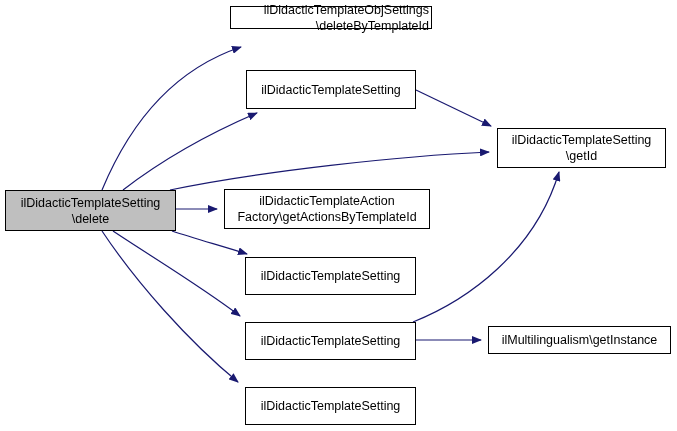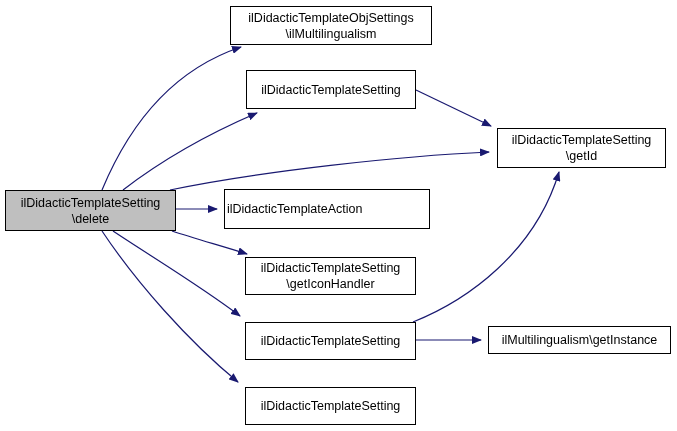--- a/index.html
+++ b/index.html
@@ -45,21 +45,21 @@
     justify-content: center;
     text-align: center;
     white-space: nowrap;
     cursor: pointer;
     padding: 1px 2px;
   }
   .node.highlight {
     background: #bfbfbf;
   }
   .node.left-align {
-    align-items: flex-start;
+    align-items: center;
     text-align: left;
   }
   .node span {
     display: block;
   }
 </style>
 </head>
 <body>
 
 <div class="canvas">
@@ -80,41 +80,41 @@
     <path class="edge" d="M 416 90 L 491 126" marker-end="url(#arrowhead)"></path>
     <path class="edge" d="M 413 322 C 468 300, 535 252, 559 172" marker-end="url(#arrowhead)"></path>
     <path class="edge" d="M 416 340 L 481 340" marker-end="url(#arrowhead)"></path>
   </svg>
 
   <div class="node highlight" style="left:5px; top:190px; width:171px; height:41px;">
     <span>ilDidacticTemplateSetting</span>
     <span>\delete</span>
   </div>
 
-  <div class="node" style="left:230px; top:6px; width:202px; height:39px;">
+  <div class="node" style="left:230px; top:6px; width:202px; height:23px;align-items:flex-end;">
     <span>ilDidacticTemplateObjSettings</span>
-    <span>\ilMultilingualism</span>
+    <span>\deleteByTemplateId</span>
   </div>
 
   <div class="node" style="left:246px; top:70px; width:170px; height:39px;">
     <span>ilDidacticTemplateSetting</span>
   </div>
 
   <div class="node" style="left:497px; top:128px; width:169px; height:40px;">
     <span>ilDidacticTemplateSetting</span>
     <span>\getId</span>
   </div>
 
   <div class="node left-align" style="left:224px; top:189px; width:206px; height:40px;">
     <span>ilDidacticTemplateAction</span>
+    <span>Factory\getActionsByTemplateId</span>
   </div>
 
   <div class="node" style="left:245px; top:257px; width:171px; height:38px;">
     <span>ilDidacticTemplateSetting</span>
-    <span>\getIconHandler</span>
   </div>
 
   <div class="node" style="left:245px; top:322px; width:171px; height:38px;">
     <span>ilDidacticTemplateSetting</span>
   </div>
 
   <div class="node" style="left:488px; top:326px; width:183px; height:28px;">
     <span>ilMultilingualism\getInstance</span>
   </div>
 

